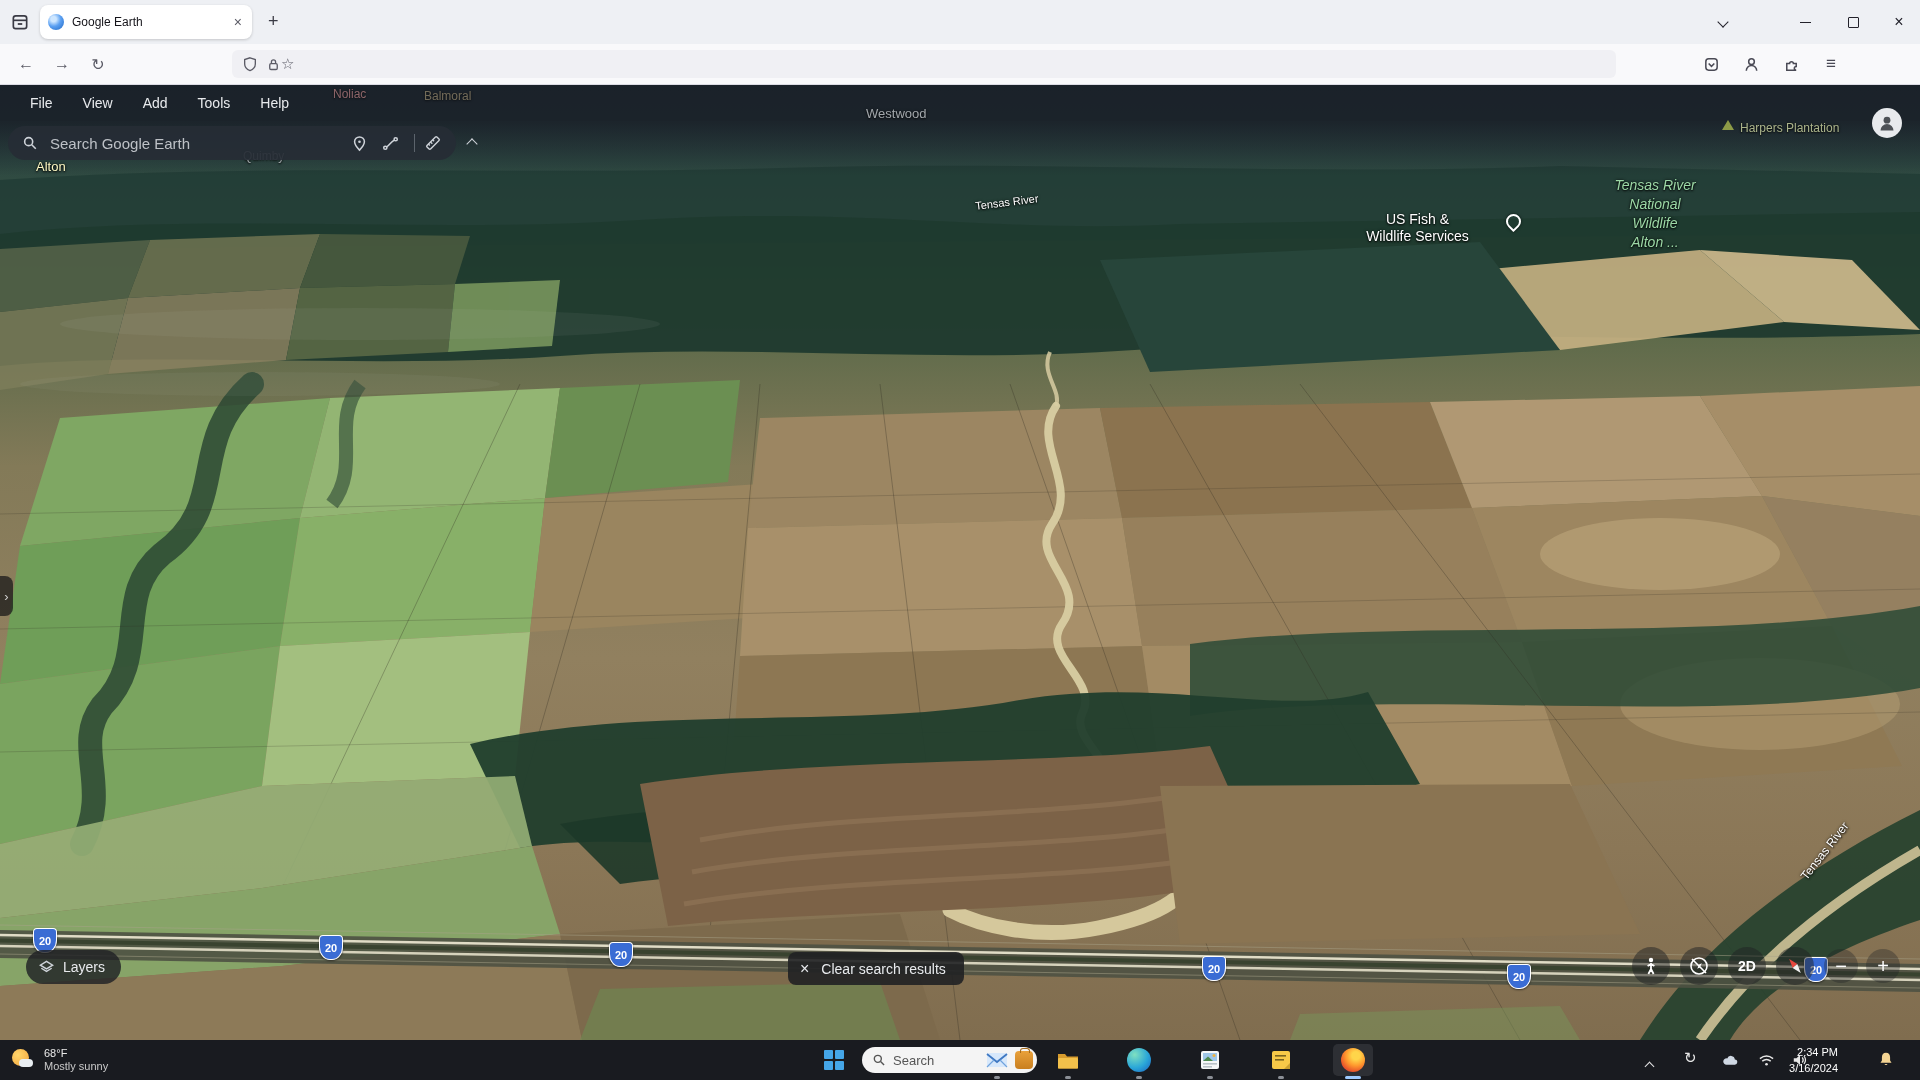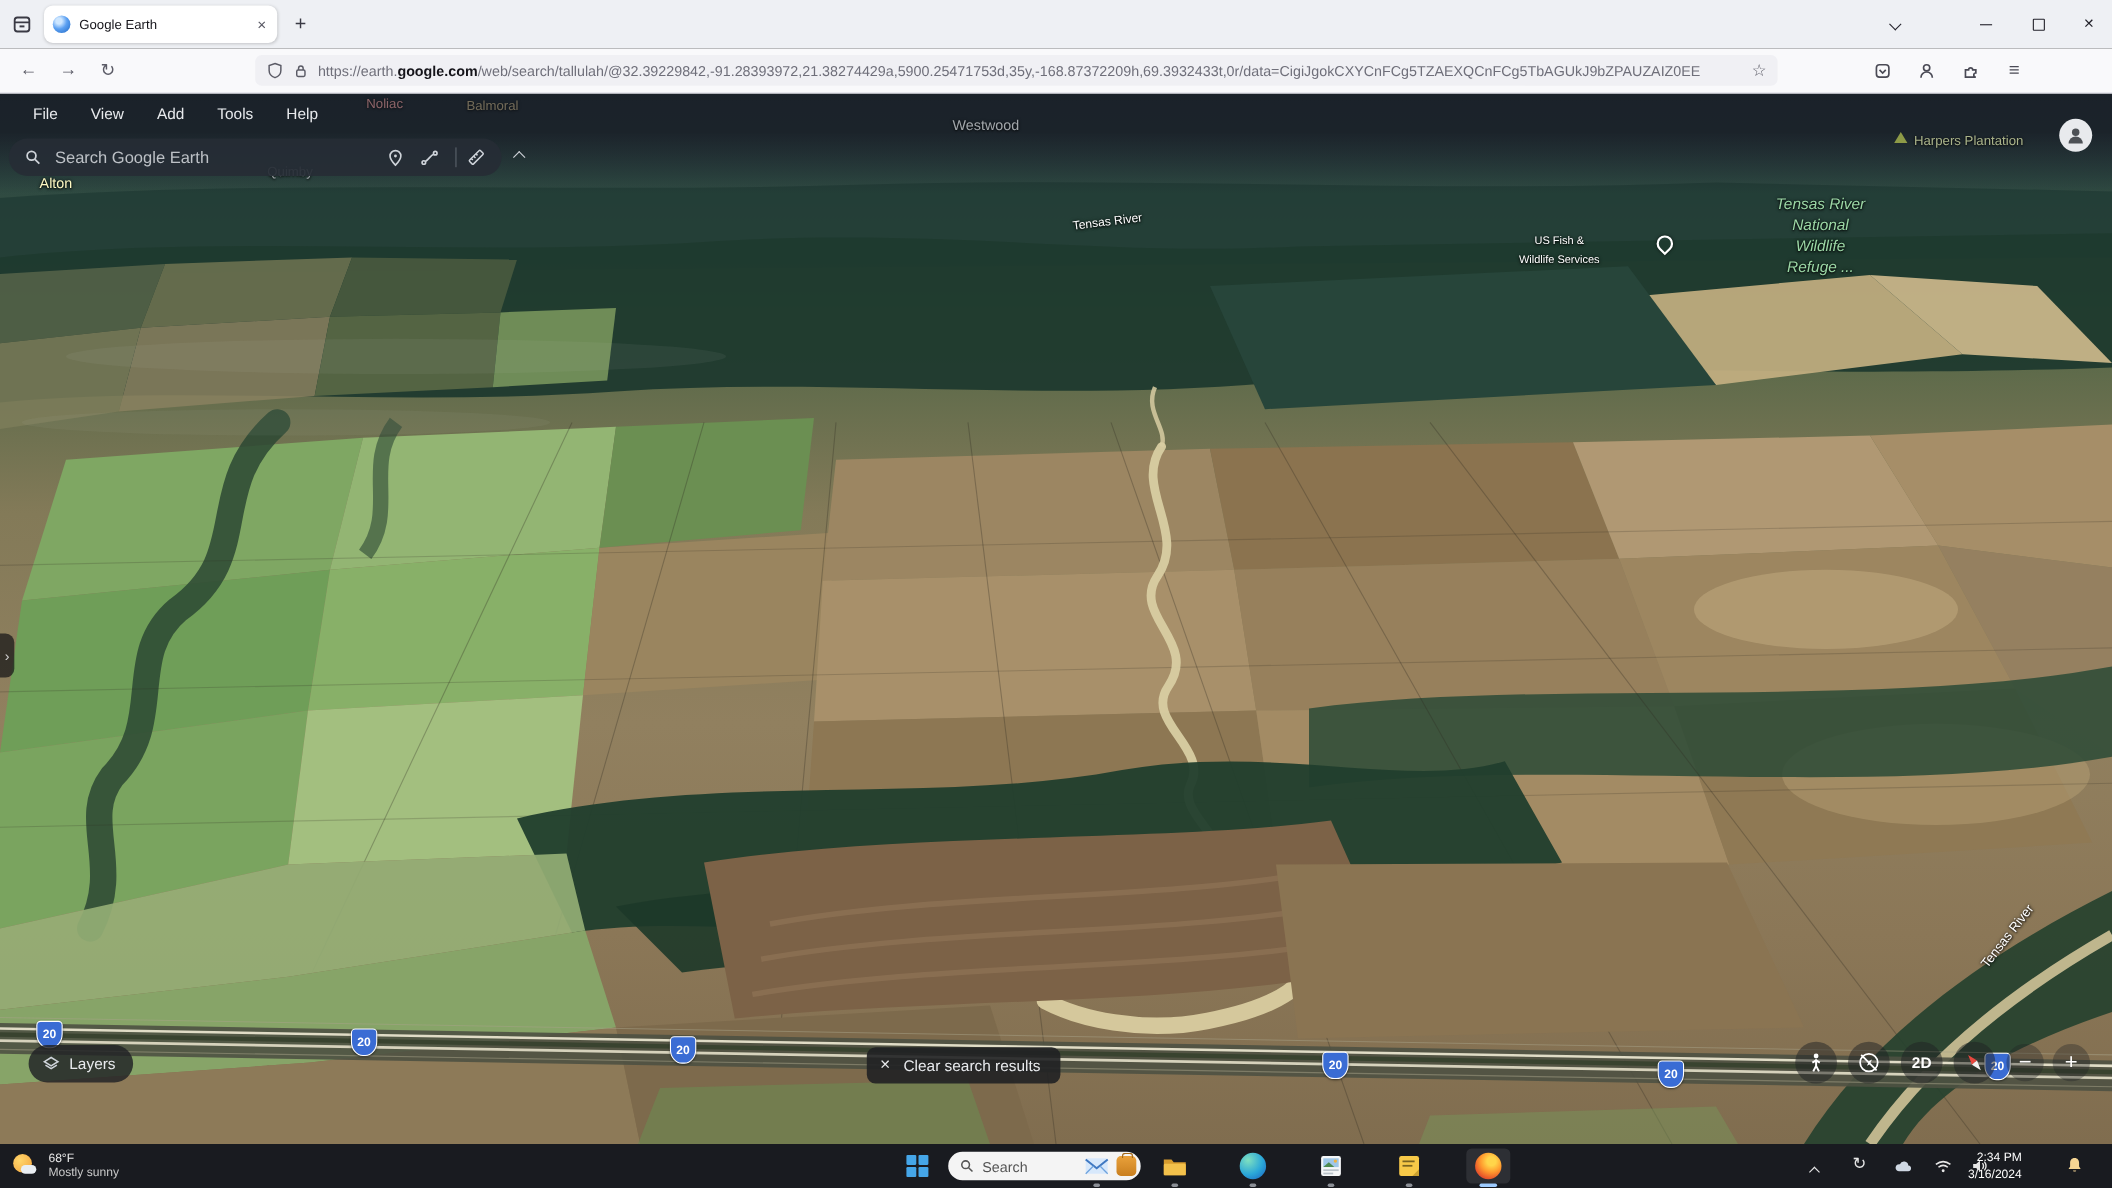--- a/index.html
+++ b/index.html
@@ -116,21 +116,20 @@
         <svg width="16" height="16" viewBox="0 0 18 18" fill="none" stroke="#5b5b66" stroke-width="1.5">
           <path d="M9 2 L15 4 V9 C15 12.8 12.2 15.3 9 16.4 C5.8 15.3 3 12.8 3 9 V4 Z"></path>
         </svg>
       </span>
       <span class="geicon" style="margin-left:8px;">
         <svg width="15" height="15" viewBox="0 0 18 18" fill="none" stroke="#5b5b66" stroke-width="1.6">
           <rect x="4.5" y="8" width="9" height="7" rx="1.5"></rect>
             <path d="M6.5 8 V6 a2.5 2.5 0 0 1 5 0 V8"></path>
         </svg>
       </span>
-      <span class="url"><span class="dim">https://earth.</span><span class="dom">google.com</span><span class="dim">/web/search/tallulah/@32.39229842,-91.28393972,21.38274429a,5900.25471753d,35y,-168.87372209h,69.3932433t,0r/data=CigiJgokCXYCnFCg5TZAEXQCnFCg5TbAGUkJ9bZPAUZAIZ0EE</span></span>
       <span style="font-size:15px;color:#5b5b66;">☆</span>
     </div>
     <div class="tb-icon" style="left:1700px;">
       <svg width="17" height="17" viewBox="0 0 18 18" fill="none" stroke="currentColor" stroke-width="1.6">
         <rect x="3" y="3" width="12" height="12" rx="3"></rect>
           <path d="M6 8 l3 3 3-3"></path>
       </svg>
     </div>
     <div class="tb-icon" style="left:1740px;">
       <svg width="17" height="17" viewBox="0 0 18 18" fill="none" stroke="currentColor" stroke-width="1.6">
@@ -241,32 +240,32 @@
       <ellipse cx="360" cy="240" rx="300" ry="16" fill="#d8e0d8" opacity=".06"></ellipse>
       <ellipse cx="260" cy="300" rx="240" ry="12" fill="#d8e0d8" opacity=".05"></ellipse>
     </svg>
 
     <div class="map-label" style="left:333px;top:3px;font-size:12px;color:#fca5a5;opacity:.5;z-index:6;">Noliac</div>
     <div class="map-label" style="left:424px;top:5px;font-size:12px;color:#c9b387;opacity:.5;z-index:6;">Balmoral</div>
     <div class="map-label" style="left:866px;top:22px;color:#cfd3d6;opacity:.75;z-index:6;">Westwood</div>
     <div class="map-label" style="left:36px;top:75px;color:#fef9c3;z-index:6;">Alton</div>
     <div class="map-label" style="left:243px;top:65px;font-size:12px;color:#b9bdc1;opacity:.8;z-index:6;">Quimby</div>
     <div class="map-label" style="left:975px;top:112px;font-size:11px;transform:rotate(-7deg);">Tensas River</div>
-    <div class="map-label" style="left:1340px;top:127px;width:155px;text-align:center;font-size:10px;line-height:17px;white-space:normal;">
+    <div class="map-label" style="left:1340px;top:127px;width:155px;text-align:center;font-size:14px;line-height:17px;white-space:normal;">
       <div>US Fish &amp;</div>
       <div>Wildlife Services</div>
     </div>
     <div class="abs" style="left:1506px;top:130px;z-index:3;">
         <div class="pin-teardrop"></div>
       </div>
     <div class="map-label" style="left:1580px;top:92px;width:150px;text-align:center;font-size:14px;line-height:19px;font-style:italic;color:#9cd8a6;white-space:normal;">
       <div>Tensas River</div>
       <div>National</div>
       <div>Wildlife</div>
-      <div>Refuge ...</div>
+      <div>Alton ...</div>
     </div>
     <div class="abs" style="left:1722px;top:36px;z-index:6;width:0;height:0;border-left:6px solid transparent;border-right:6px solid transparent;border-bottom:10px solid #aab84e;opacity:.8;"></div>
     <div class="map-label" style="left:1740px;top:37px;font-size:12px;color:#c2cb9a;opacity:.85;z-index:6;">Harpers Plantation</div>
     <div class="map-label" style="left:1790px;top:760px;font-size:12px;transform:rotate(-52deg);">Tensas River</div>
 
     <div class="shield" style="left:33px;top:844px;">
         <span>20</span>
       </div>
     <div class="shield" style="left:319px;top:851px;">
         <span>20</span>

